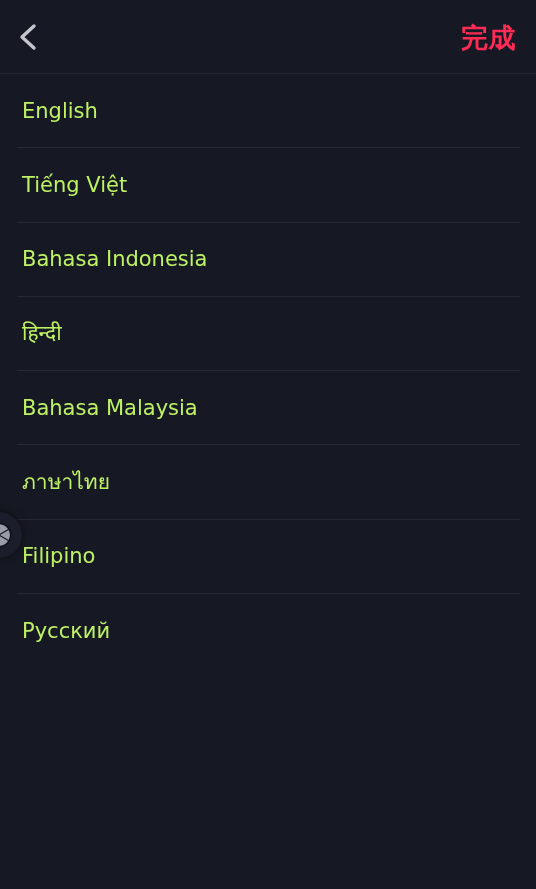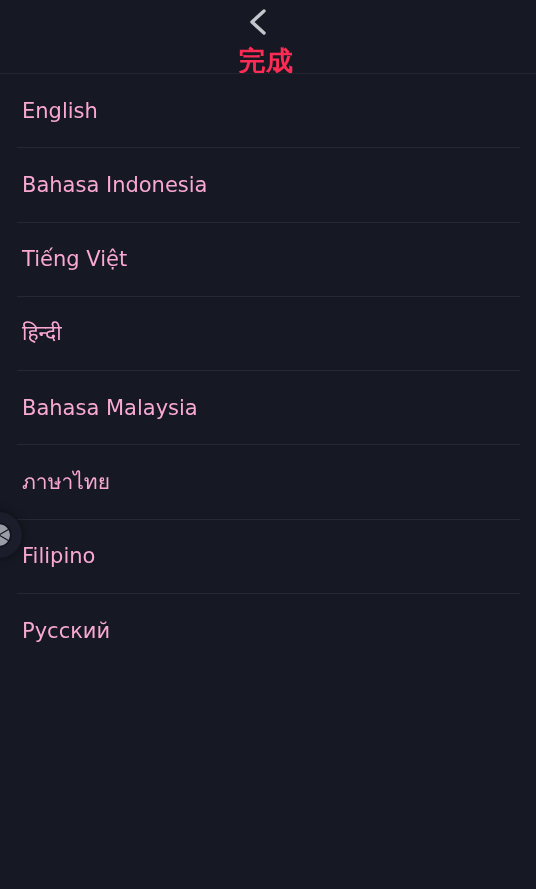--- a/index.html
+++ b/index.html
@@ -26,21 +26,20 @@
   
   .header {
     position: relative;
     height: 74px;
     box-sizing: border-box;
     background: #161823;
     display: flex;
     align-items: center;
     justify-content: space-between;
     padding: 0 18px 0 14px;
-    flex-direction: column;
   }
   .header::after {
     content: "";
     position: absolute;
     left: 0;
     right: 0;
     bottom: 0;
     height: 1px;
     background: #22242f;
   }
@@ -93,21 +92,21 @@
     left: 17px;
     right: 16px;
     bottom: 0;
     height: 1px;
     background: #262935;
   }
   .lang-row:last-child::after {
     display: none;
   }
   .lang-label {
-    color: #f9a8d4;
+    color: #bef264;
     font-size: 21px;
     line-height: 1.2;
     font-weight: 400;
     font-family: "DejaVu Sans", "Liberation Sans", sans-serif;
     white-space: nowrap;
   }
 
   
   .shutter-fab {
     position: absolute;
@@ -141,24 +140,24 @@
     </button>
 
     <button class="done-btn">完成</button>
   </div>
 
   <div class="lang-list">
     <div class="lang-row">
       <span class="lang-label">English</span>
     </div>
     <div class="lang-row">
-      <span class="lang-label">Bahasa Indonesia</span>
+      <span class="lang-label">Tiếng Việt</span>
     </div>
     <div class="lang-row">
-      <span class="lang-label">Tiếng Việt</span>
+      <span class="lang-label">Bahasa Indonesia</span>
     </div>
     <div class="lang-row">
       <span class="lang-label">हिन्दी</span>
     </div>
     <div class="lang-row">
       <span class="lang-label">Bahasa Malaysia</span>
     </div>
     <div class="lang-row">
       <span class="lang-label">ภาษาไทย</span>
     </div>

